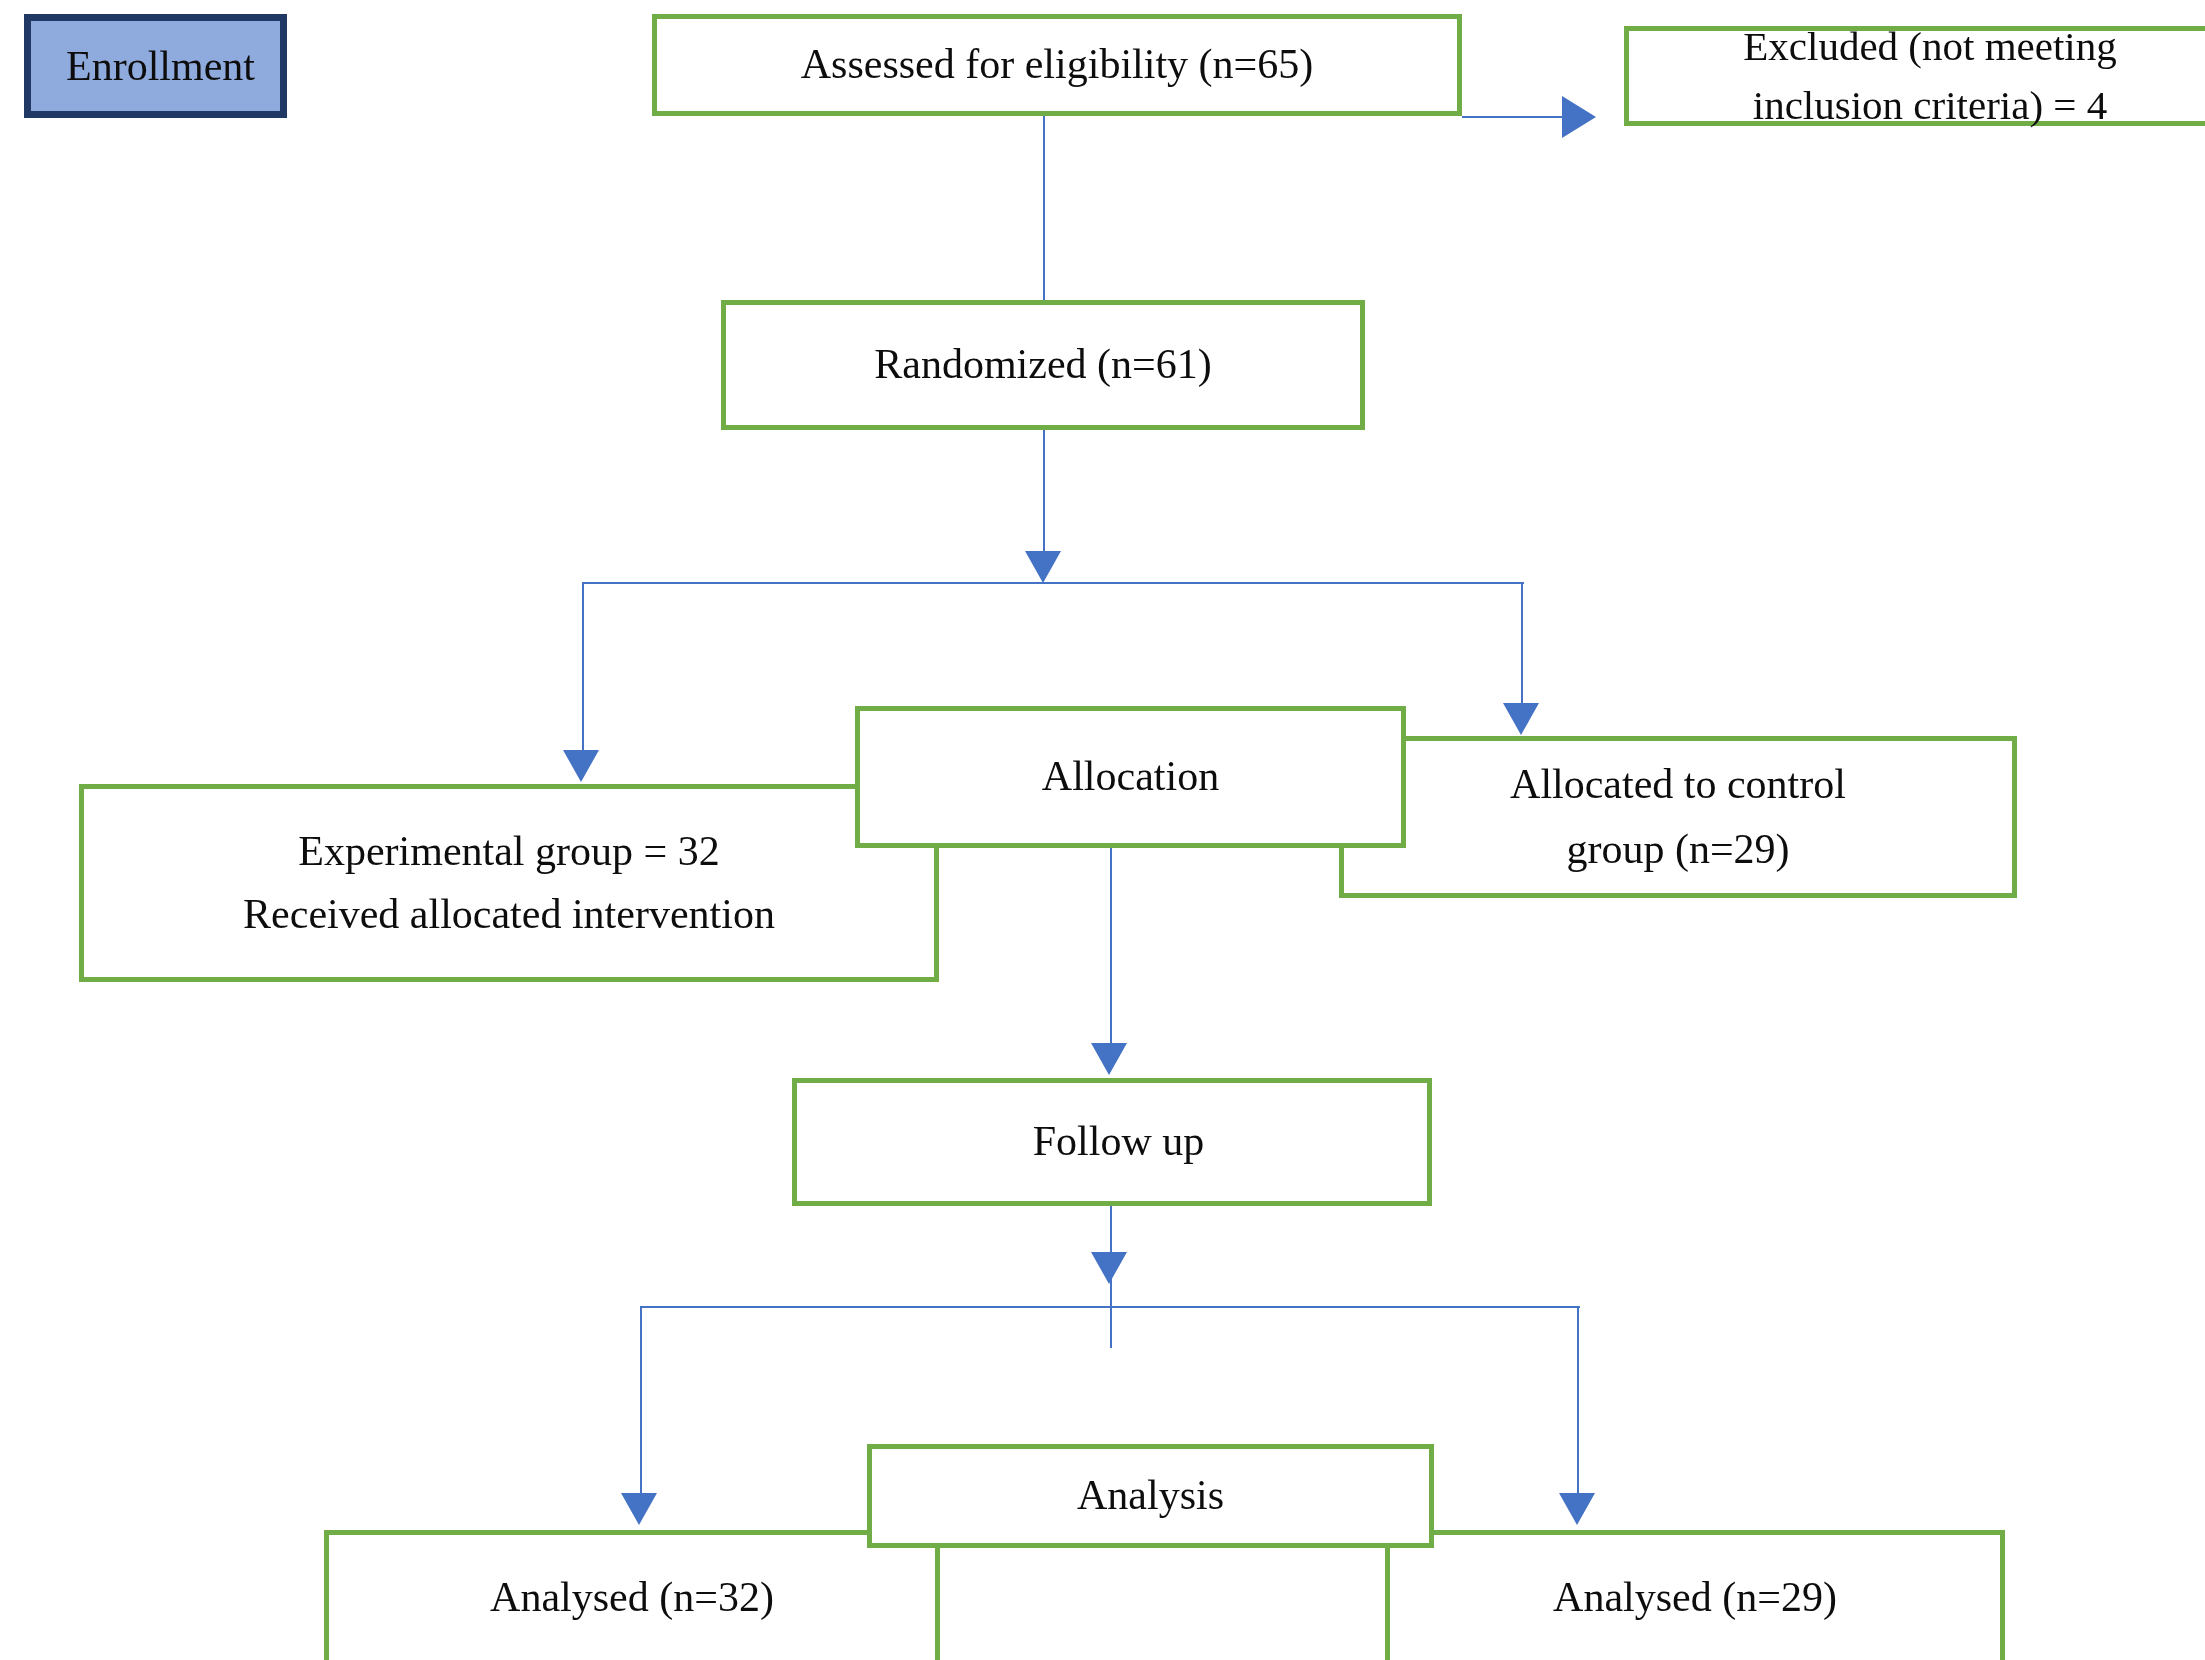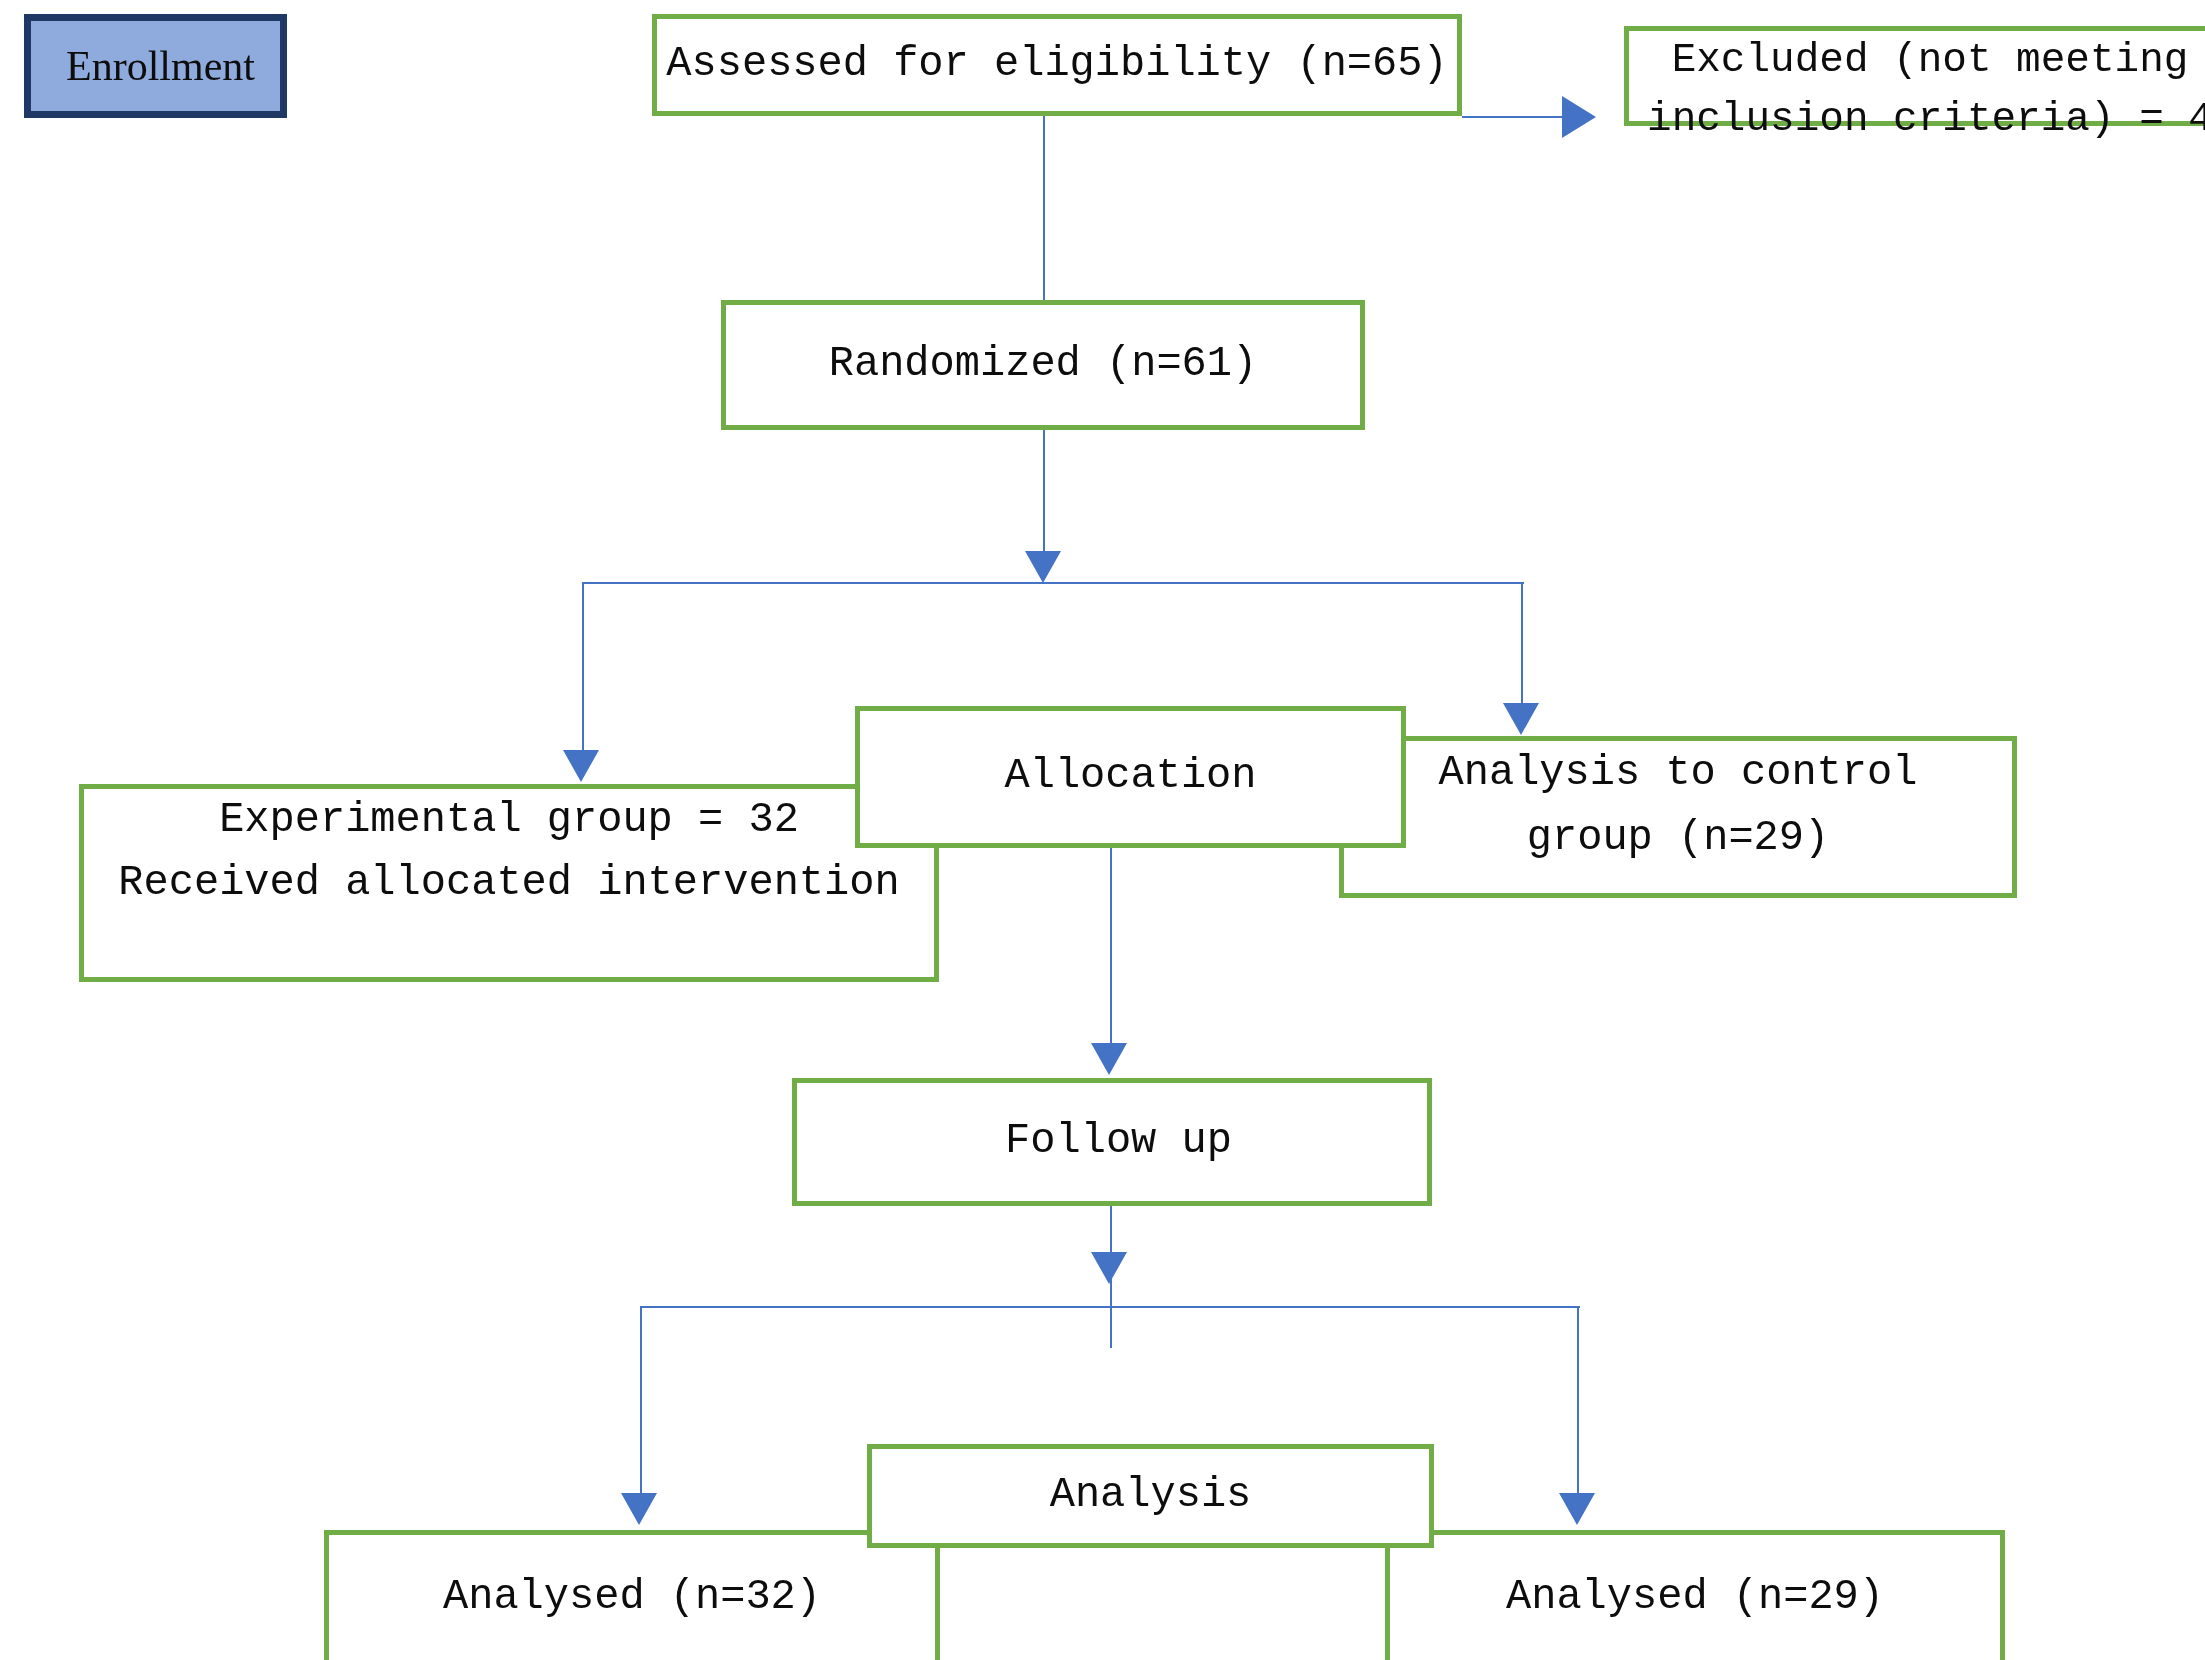--- a/index.html
+++ b/index.html
@@ -17,26 +17,26 @@
   }
 
   
   .box {
     position: absolute;
     box-sizing: border-box;
     background: #ffffff;
     border: 5.7px solid #70ad47;
     display: flex;
     align-items: center;
+    justify-content: center;
     text-align: center;
     color: #0d0d0d;
     font-size: 42px;
     line-height: 1.55;
     z-index: 5;
-    font-family: Liberation Mono, monospace;
   }
   .box .txt { display: block; width: 100%; }
 
   
   .chip {
     position: absolute;
     box-sizing: border-box;
     background: #8faadc;
     border: 7.3px solid #1f3864;
     display: flex;
@@ -117,21 +117,21 @@
 
   <div class="vline" style="left:1521px; top:582px; height:126px;"></div>
   <div class="arrow-down" style="left:1503px; top:703px;"></div>
 
   <div class="box" style="left:79px; top:784px; width:860px; height:198px; flex-direction:column; line-height:1.5;">
     <span class="txt">Experimental group = 32</span>
     <span class="txt">Received allocated intervention</span>
   </div>
 
   <div class="box" style="left:1339px; top:736px; width:678px; height:162px; flex-direction:column; line-height:1.55;">
-    <span class="txt">Analysis to control</span>
+    <span class="txt">Allocated to control</span>
     <span class="txt">group (n=29)</span>
   </div>
 
   <div class="box stage" style="left:855px; top:706px; width:551px; height:142px;">
     <span class="txt">Allocation</span>
   </div>
 
   <div class="vline" style="left:1110px; top:847px; height:207px;"></div>
   <div class="arrow-down" style="left:1091px; top:1043px;"></div>
 

